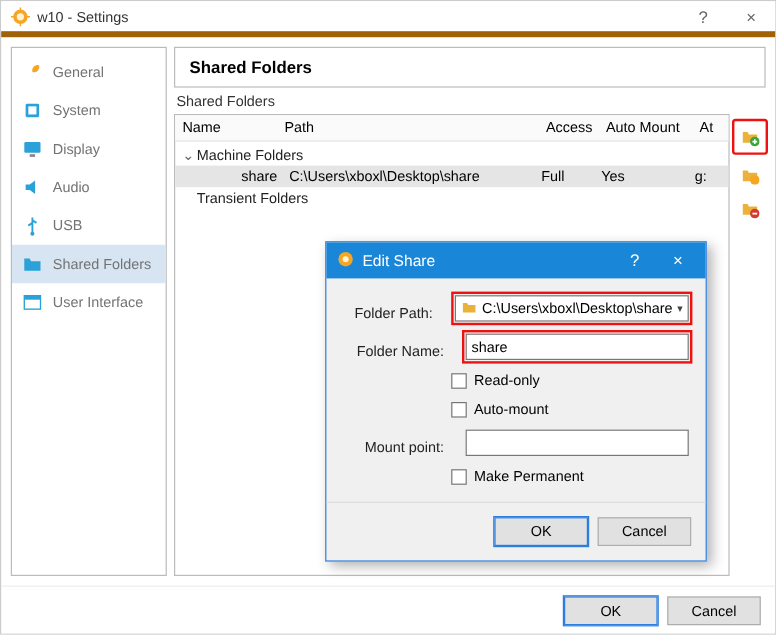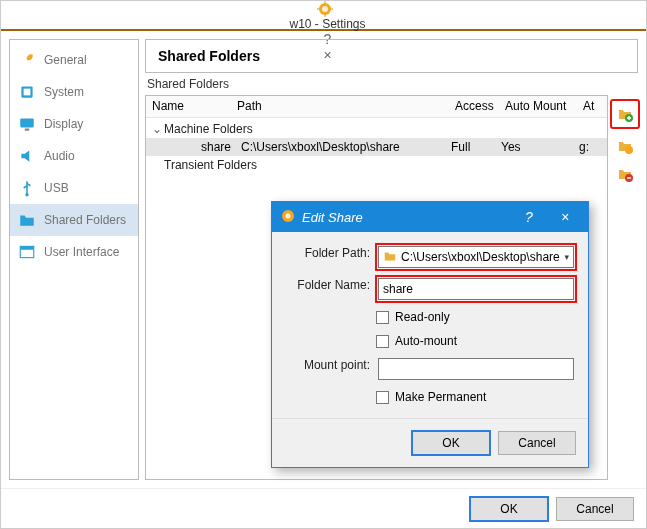--- a/index.html
+++ b/index.html
@@ -1,18 +1,18 @@
 <!DOCTYPE html>
 <html><head>
 <meta charset="utf-8">
 <style>
   * { box-sizing: border-box; font-family: "Segoe UI", Tahoma, sans-serif; font-size: 12px; }
   body { margin: 0; background: #fff; width: 647px; height: 529px; overflow: hidden; }
   .window { width: 647px; height: 529px; border: 1px solid #ccc; display: flex; flex-direction: column; background: #fff; }
-  .titlebar { height: 30px; display: flex; align-items: center; padding: 0 0 0 8px; background: #fff; border-bottom: 2px solid #a16207; flex-direction: column; }
+  .titlebar { height: 30px; display: flex; align-items: center; padding: 0 0 0 8px; background: #fff; border-bottom: 5px solid #a16207; }
   .titlebar .app-icon { width: 16px; height: 16px; margin-right: 6px; }
   .titlebar .title { flex: 1; font-size: 12px; color: #333; }
   .titlebar .win-btn { width: 40px; height: 100%; display: flex; align-items: center; justify-content: center; color: #666; font-size: 14px; cursor: pointer; }
   .body { flex: 1; display: flex; padding: 8px; gap: 6px; position: relative; }
   .sidebar { width: 130px; border: 1px solid #bbb; background: #fff; padding: 4px 0; overflow: auto; }
   .side-item { display: flex; align-items: center; gap: 8px; padding: 7px 8px; cursor: pointer; color: #737373; }
   .side-item.active { background: #d7e4f2; }
   .side-item .icon { width: 18px; height: 18px; display: flex; align-items: center; justify-content: center; }
   .main { flex: 1; display: flex; flex-direction: column; gap: 4px; }
   .heading-box { border: 1px solid #bbb; padding: 8px 12px; font-weight: 600; font-size: 14px; }
@@ -40,25 +40,25 @@
   .share-row .c.at { width: 30px; }
   .rail { width: 26px; display: flex; flex-direction: column; align-items: center; gap: 6px; padding-top: 4px; }
   .rail-btn { width: 22px; height: 22px; border: 1px solid transparent; display: flex; align-items: center; justify-content: center; cursor: pointer; border-radius: 2px; }
   .rail-btn svg { width: 16px; height: 16px; }
   .highlight-box { border: 2px solid #e11; border-radius: 3px; padding: 2px; }
   .footer { height: 40px; display: flex; justify-content: flex-end; align-items: center; gap: 8px; padding: 0 12px; border-top: 1px solid #eee; }
   .btn { min-width: 78px; height: 24px; border: 1px solid #adadad; background: #e1e1e1; display: inline-flex; align-items: center; justify-content: center; cursor: pointer; }
   .btn.primary { border: 1px solid #2b7de0; outline: 1px solid #2b7de0; }
   
   .dialog { position: absolute; left: 270px; top: 170px; width: 318px; border: 1px solid #2b7de0; background: #f0f0f0; box-shadow: 4px 4px 10px rgba(0,0,0,0.3); display: flex; flex-direction: column; }
-  .dlg-title { height: 30px; background: #1a86d8; color: #fff; display: flex; align-items: center; padding: 0 8px; gap: 6px; font-style: italic; }
+  .dlg-title { height: 30px; background: #1a86d8; color: #fff; display: flex; align-items: center; padding: 0 8px; gap: 6px; }
   .dlg-title .t { flex: 1; font-size: 13px; }
   .dlg-title .dbtn { width: 30px; text-align: center; font-size: 14px; cursor: pointer; }
   .dlg-body { padding: 14px 14px 6px 14px; display: flex; flex-direction: column; gap: 10px; }
-  .form-row { display: flex; align-items: flex-start; gap: 8px; }
+  .form-row { display: flex; align-items: flex-end; gap: 18px; }
   .form-row .lab { width: 84px; text-align: right; color: #222; }
   .finput { flex: 1; height: 22px; border: 1px solid #777; background: #fff; padding: 0 4px; display: flex; align-items: center; }
   .finput.hl { outline: 2px solid #e11; outline-offset: 1px; }
   .combo { display: flex; align-items: center; gap: 4px; }
   .combo .dd { margin-left: auto; color: #444; font-size: 9px; }
   .chk-row { display: flex; align-items: center; gap: 6px; margin-left: 90px; }
   .chk { width: 13px; height: 13px; border: 1px solid #767676; background: #fff; cursor: pointer; }
   .dlg-footer { padding: 12px; display: flex; justify-content: flex-end; gap: 8px; border-top: 1px solid #ddd; margin-top: 8px; }
 </style>
 </head>

